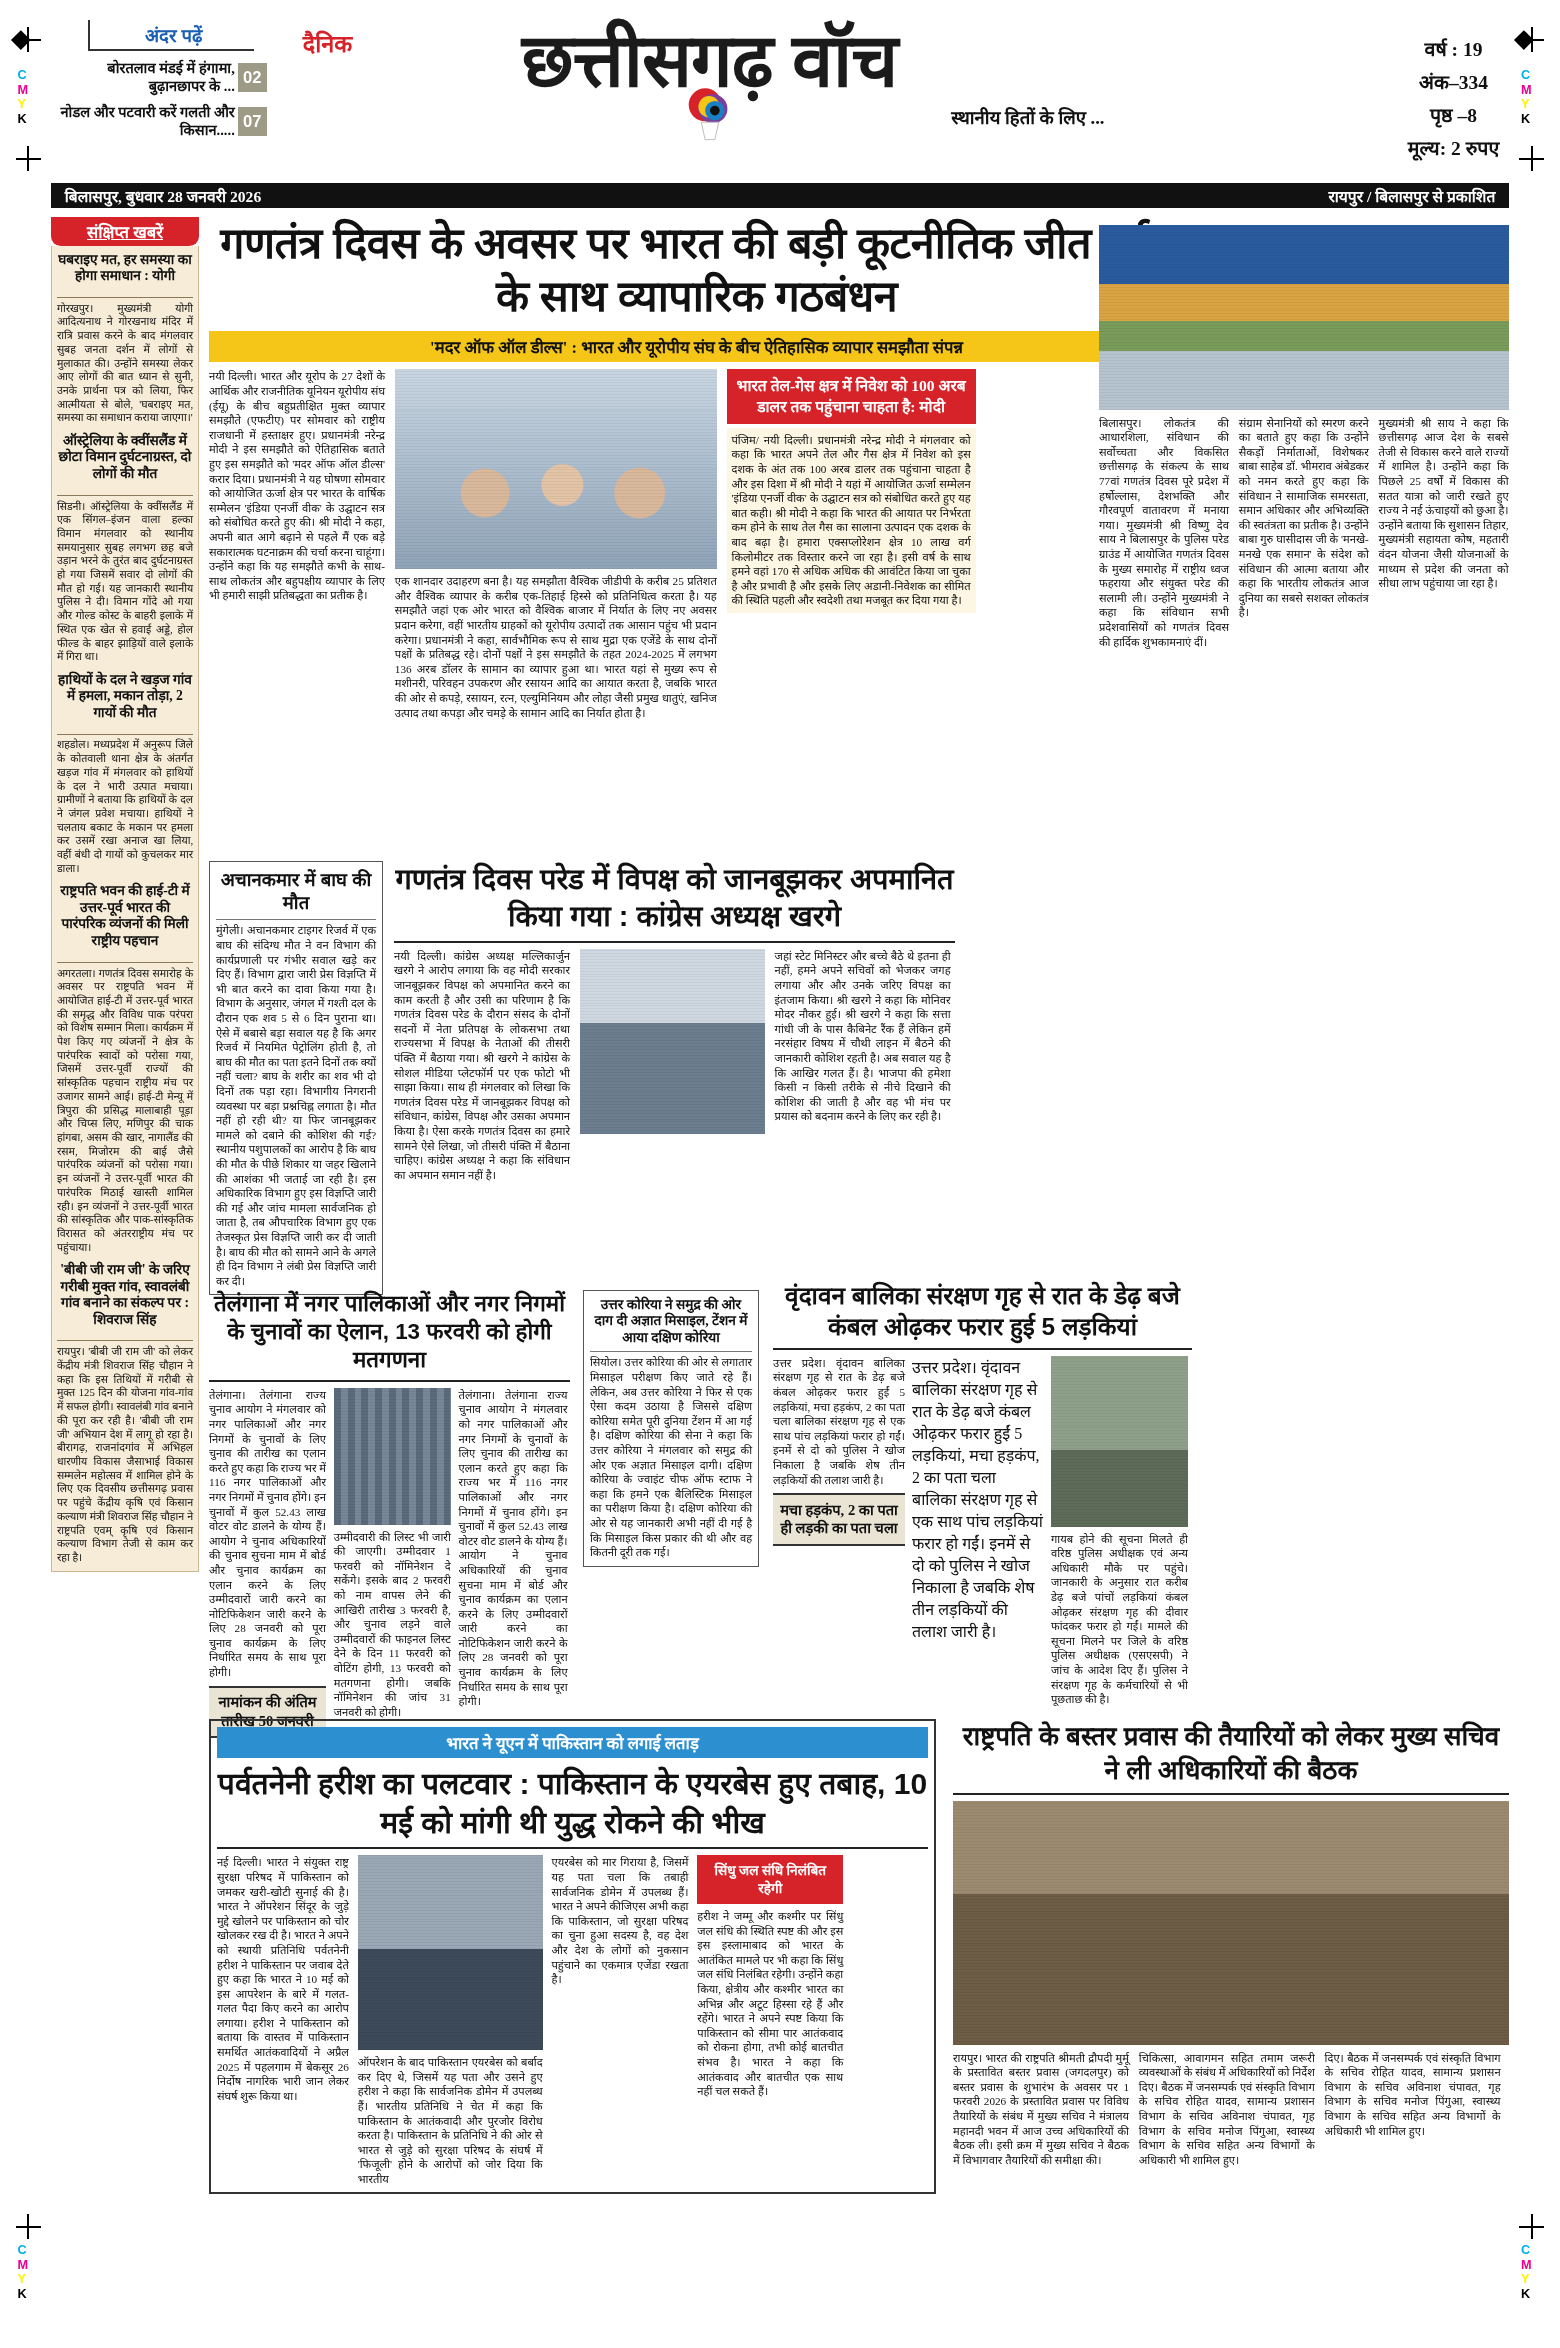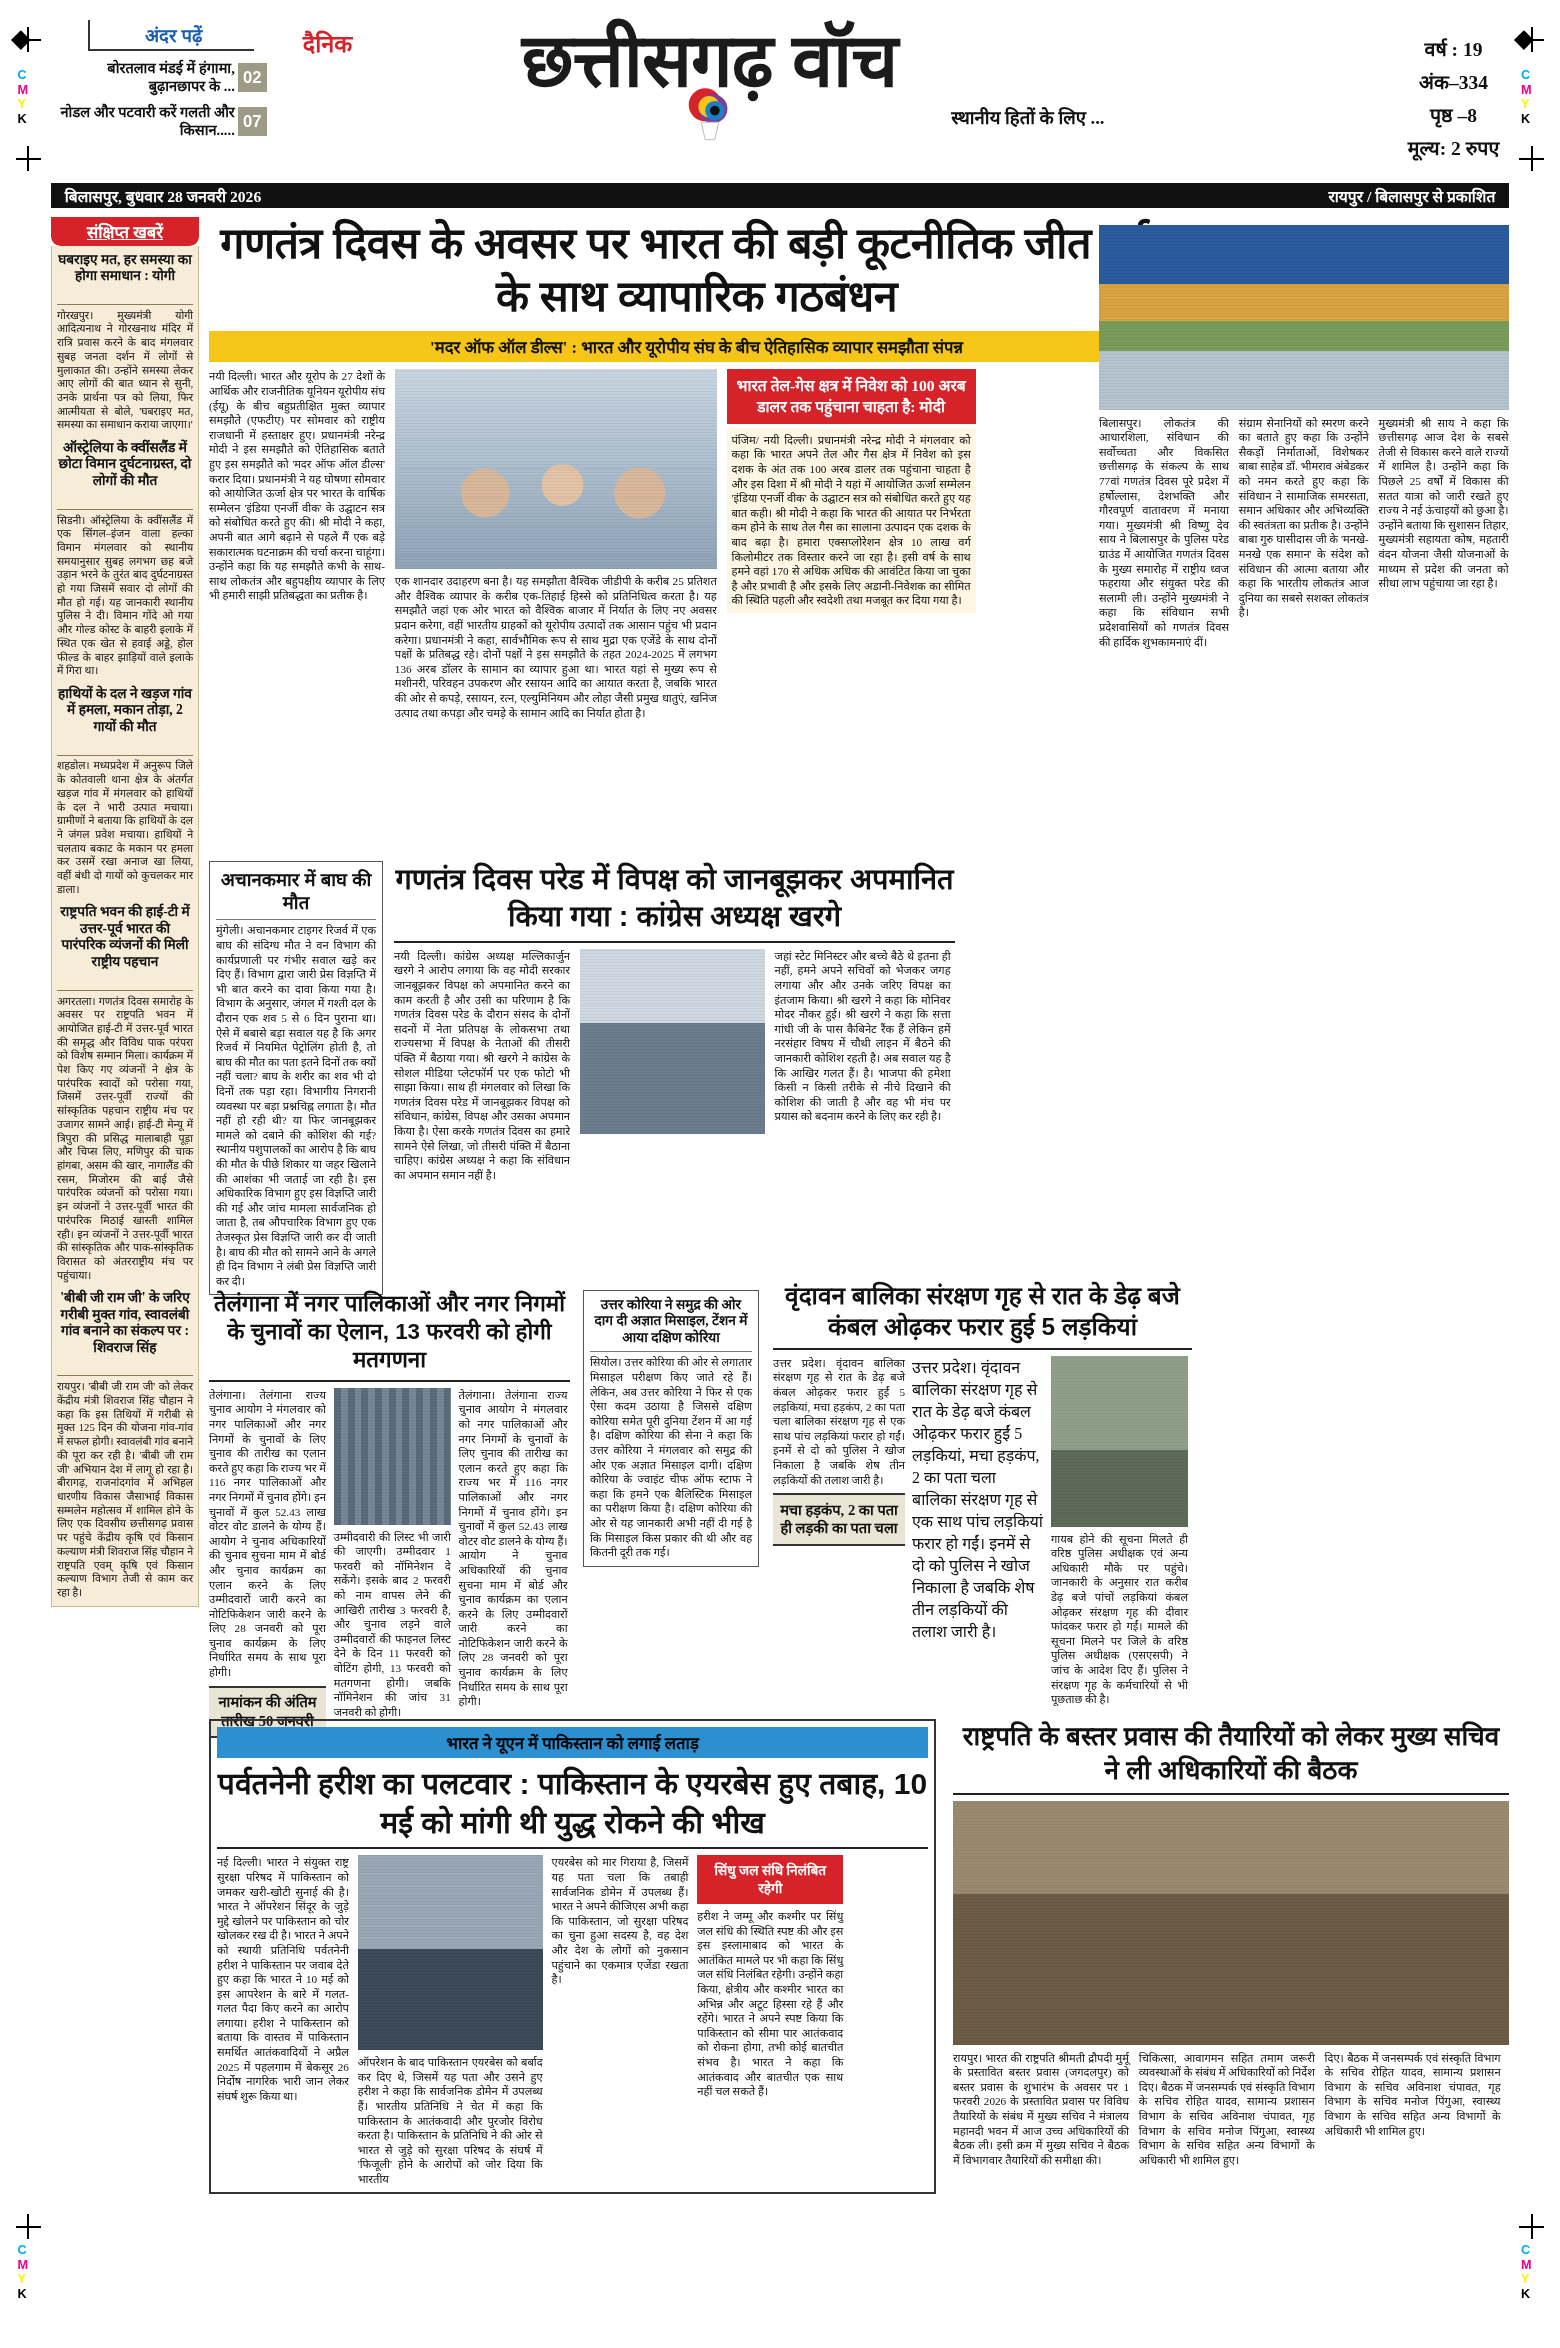--- a/index.html
+++ b/index.html
@@ -82,21 +82,21 @@
   .col-left { position: absolute; left: 0; top: 0; width: 148px; }
   .brief-head {
     background: #d6232a; color: #fff; font-weight: bold; font-size: 16.6px;
     text-align: center; padding: 2.9px 0; border-radius: 0 0 9.8px 9.8px;
     text-decoration: underline;
   }
   .brief-body { background: #f6ecd7; border: 1px solid #cbb893; border-top: none;
                 padding: 5.9px 4.9px; }
   .brief-item + .brief-item { margin-top: 7.8px; }
   .brief-title { font-weight: bold; font-size: 13.7px; line-height: 16.6px; text-align: center;
-                 padding-bottom: 19px; border-bottom: 1px solid #8a7a5a; margin-bottom: 3.9px; }
+                 padding-bottom: 12px; border-bottom: 1px solid #8a7a5a; margin-bottom: 3.9px; }
   .brief-text { font-size: 10.7px; line-height: 13.7px; text-align: justify; }
 
   
   .main-block { position: absolute; left: 158px; top: 0; width: 975px; }
   .main-headline { font-family: "Liberation Sans", sans-serif; font-weight: bold;
                    font-size: 43px; line-height: 53px; text-align: center; letter-spacing: -0.5px; }
   .yellow-bar { background: #f5c518; margin-top: 7.8px; text-align: center;
                 font-weight: bold; font-size: 16.6px; padding: 3.9px 0; }
 
   .three-col { display: flex; gap: 9.8px; margin-top: 7.8px; }
@@ -115,21 +115,21 @@
   .right-head { font-family: "Liberation Sans", sans-serif; font-weight: bold;
                 font-size: 22.4px; line-height: 29px; text-align: center; }
 
   hr.rule { border: none; border-top: 2px solid #222; margin: 5.9px 0; }
   hr.thin { border: none; border-top: 1px solid #777; margin: 3.9px 0; }
 
   .sec-head { font-family: "Liberation Sans", sans-serif; font-weight: bold;
               text-align: center; }
   .boxed { border: 1px solid #555; padding: 5.9px; }
 
-  .blue-bar { background: #2b8fd0; color: #000000; text-align: center; font-weight: bold;
+  .blue-bar { background: #2b8fd0; color: #ffffff; text-align: center; font-weight: bold;
               font-size: 16.6px; padding: 3.9px 0; }
 
   .pullquote { background: #e9e4d4; border-top: 2px solid #333; border-bottom: 2px solid #333;
                font-weight: bold; font-size: 14.6px; line-height: 18.5px; text-align: center;
                padding: 5.9px 3.9px; }
 
   .kicker { font-weight: bold; font-size: 13.7px; line-height: 16.6px; text-align: center; }
 
   
   .ph-people { background:

